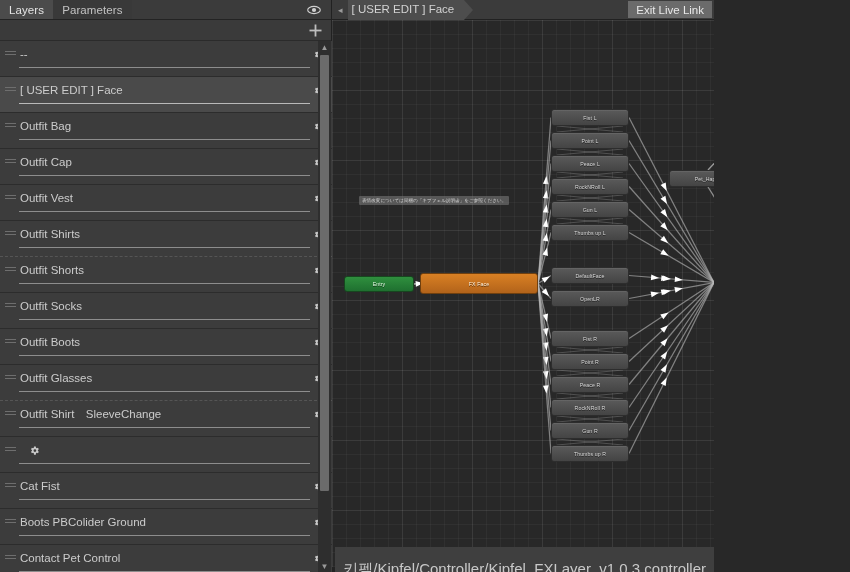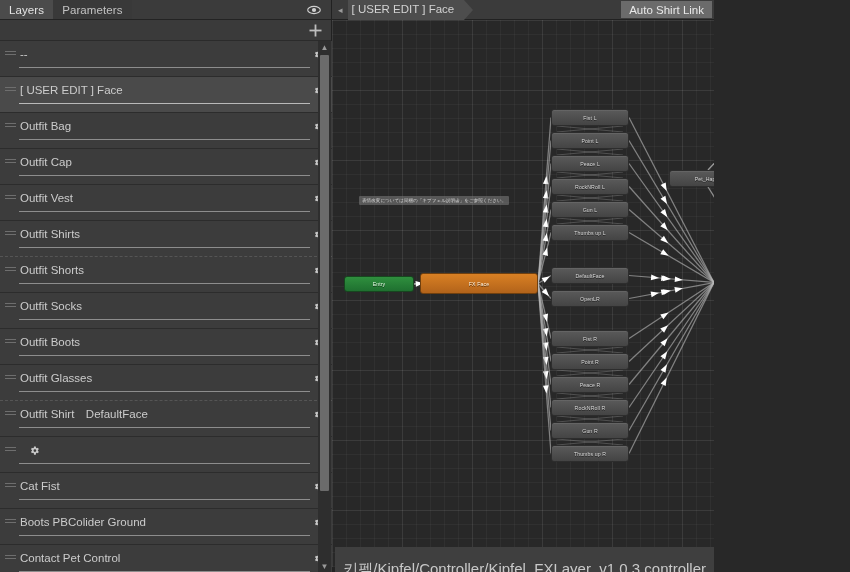--- a/index.html
+++ b/index.html
@@ -346,21 +346,21 @@
               <path d="M19.4 13a7.8 7.8 0 000-2l2.1-1.6-2-3.5-2.5 1a7.7 7.7 0 00-1.7-1L14.9 3h-4l-.4 2.9c-.6.2-1.2.6-1.7 1l-2.5-1-2 3.5L6.4 11a7.8 7.8 0 000 2l-2.1 1.6 2 3.5 2.5-1c.5.4 1.1.8 1.7 1l.4 2.9h4l.4-2.9c.6-.2 1.2-.6 1.7-1l2.5 1 2-3.5L19.4 13zM12.9 15a3 3 0 110-6 3 3 0 010 6z"></path>
             </svg>
           </div>
           <div class="layer-underline"></div>
         </div>
         <div class="layer-row">
           <div class="drag-handle">
             <i></i>
             <i></i>
           </div>
-          <div class="layer-name">Outfit Shirt　DefaultFace</div>
+          <div class="layer-name">Outfit Shirt　SleeveChange</div>
           <div class="layer-gear">
             <svg class="gear-icon" width="11" height="11" viewBox="0 0 24 24" fill="#c9c9c9">
               <path d="M19.4 13a7.8 7.8 0 000-2l2.1-1.6-2-3.5-2.5 1a7.7 7.7 0 00-1.7-1L14.9 3h-4l-.4 2.9c-.6.2-1.2.6-1.7 1l-2.5-1-2 3.5L6.4 11a7.8 7.8 0 000 2l-2.1 1.6 2 3.5 2.5-1c.5.4 1.1.8 1.7 1l.4 2.9h4l.4-2.9c.6-.2 1.2-.6 1.7-1l2.5 1 2-3.5L19.4 13zM12.9 15a3 3 0 110-6 3 3 0 010 6z"></path>
             </svg>
           </div>
           <div class="layer-underline"></div>
         </div>
         <div class="layer-row">
           <div class="drag-handle">
             <i></i>
@@ -423,21 +423,21 @@
 
   <div id="right-panel">
 
     <div id="breadcrumb-bar">
       <span class="bc-dot">◂</span>
       <div class="bc-chip">
         <span>[ USER EDIT ] Face</span>
       </div>
       <div class="bc-spacer"></div>
       <div class="live-link">
-        <span>Auto Shirt Link</span>
+        <span>Exit Live Link</span>
       </div>
     </div>
 
     <div id="graph">
       <svg class="edges" id="edges-svg">
           <line x1="82" y1="264" x2="88" y2="263.5" stroke="#b9b9b9" stroke-width="1.6" opacity="0.9"></line>
           <polygon points="91.58445591210196,263.20129534065813 83.96835495471545,266.6356411600096 83.50496117713159,261.07491582900315" fill="#ffffff"></polygon>
           <line x1="206" y1="263.5" x2="219" y2="97.5" stroke="#b9b9b9" stroke-width="1.25" opacity="0.62"></line>
           <polygon points="214.41914134649585,155.99404126782227 216.6339384040783,164.2421366839607 210.9473495761779,163.79680141430586" fill="#ffffff"></polygon>
           <line x1="206" y1="263.5" x2="219" y2="120.5" stroke="#b9b9b9" stroke-width="1.25" opacity="0.62"></line>

